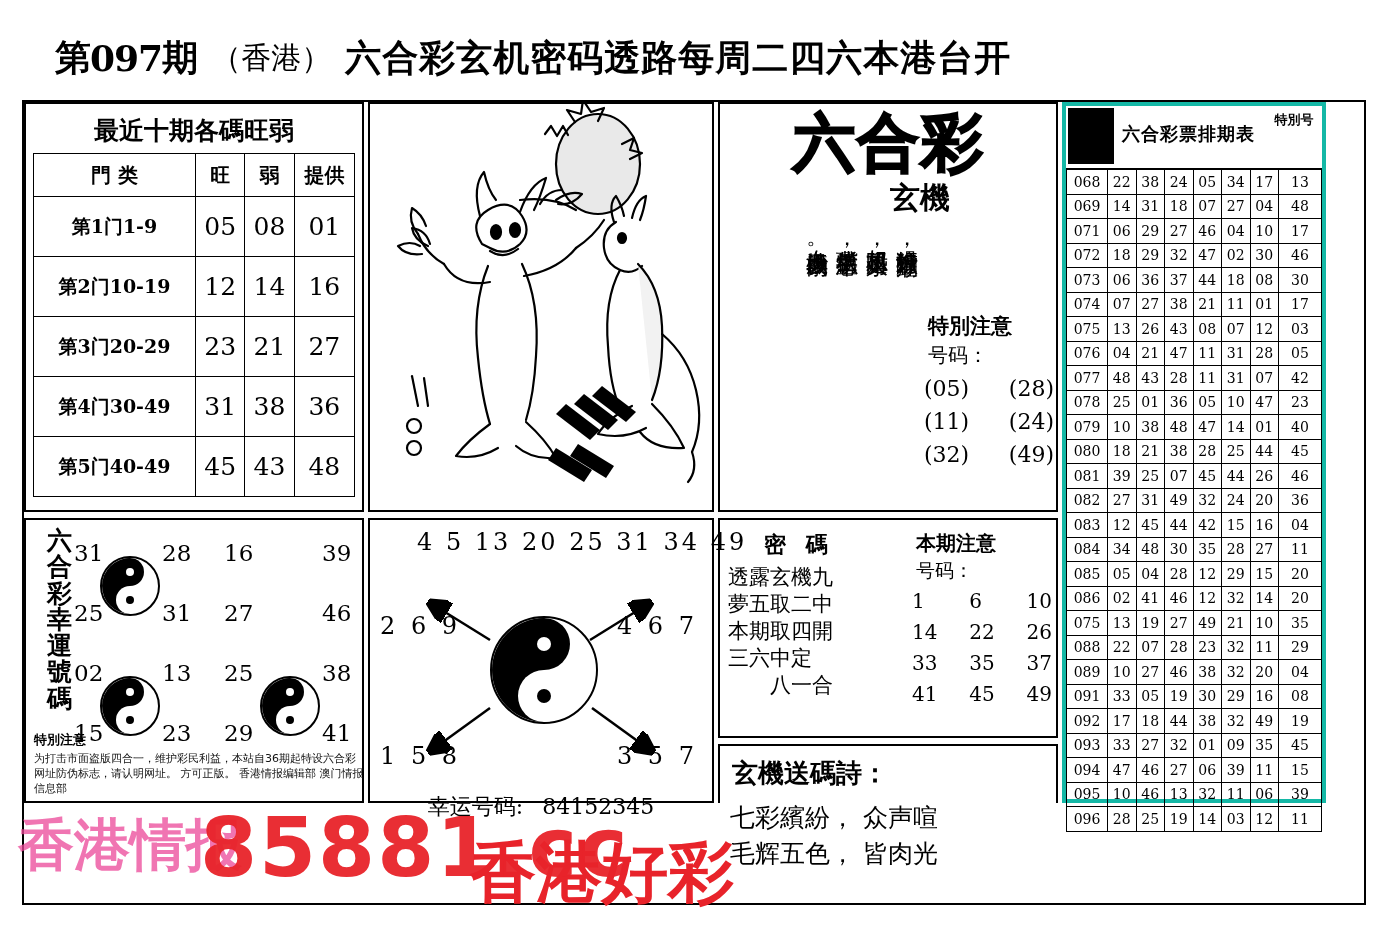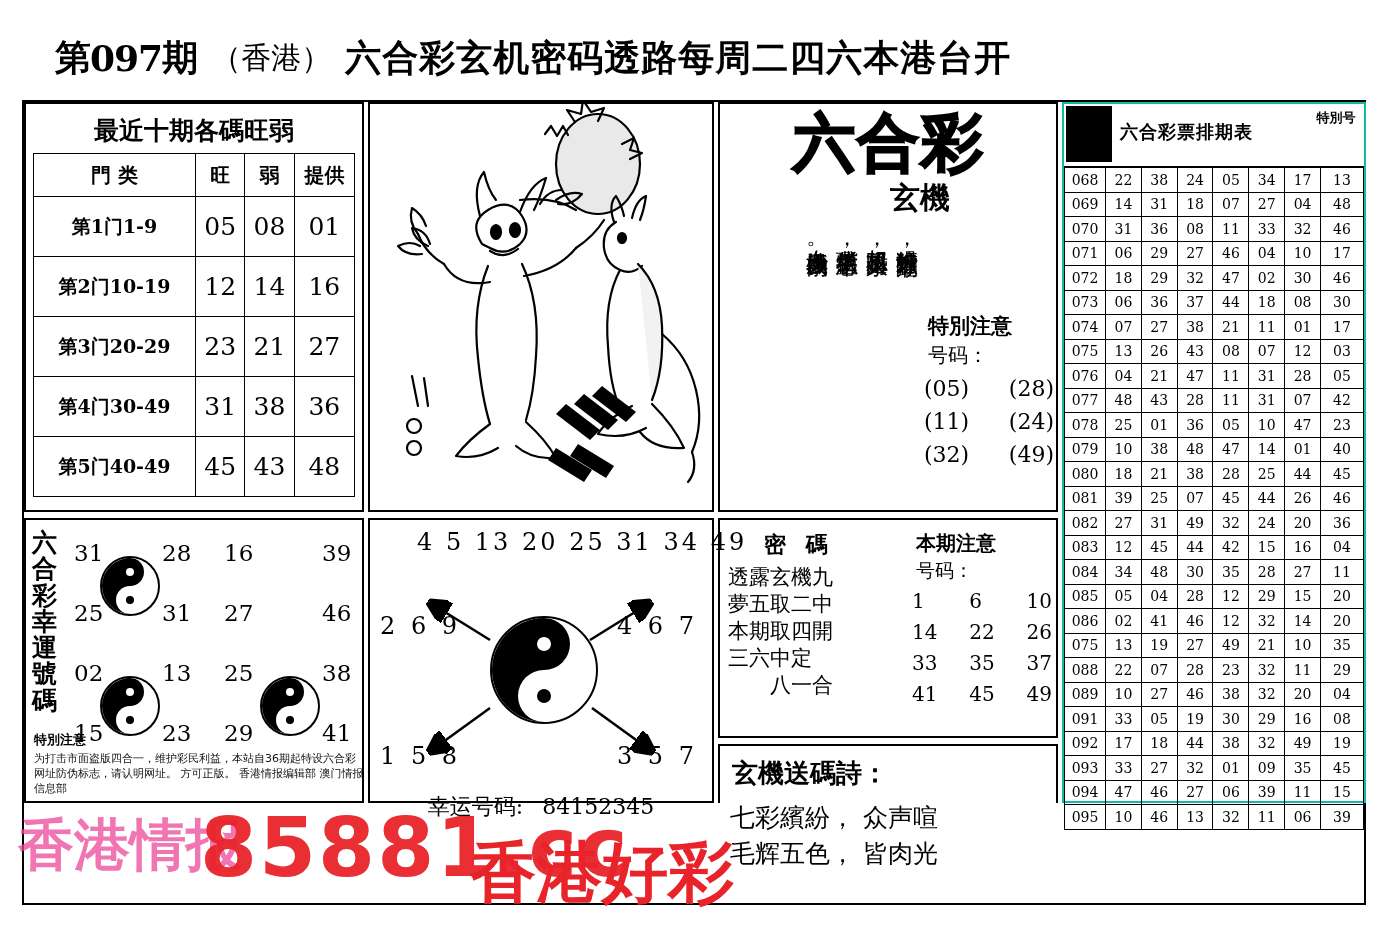--- a/index.html
+++ b/index.html
@@ -23,21 +23,21 @@
   .tl-title{text-align:center;font-size:25px;font-weight:bold;padding:10px 0 6px;font-family:"DejaVu Serif","Liberation Serif",serif;}
   .tl-table{width:96%;margin:0 auto;border-collapse:collapse;}
   .tl-table th,.tl-table td{border:1.5px solid #000;text-align:center;font-size:23px;height:57px;font-family:"DejaVu Serif","Liberation Serif",serif;}
   .tl-table th{font-size:20px;height:40px;font-weight:bold;}
   .tl-table td.lab{font-size:19px;font-weight:bold;letter-spacing:0px;margin-top:9px;}
   .tl-table td.val{font-size:25px;}
 
   
   #bl{left:24px;top:518px;width:340px;height:285px;}
   .bl-inner{position:relative;width:100%;height:100%;}
-  .bl-vert{position:absolute;left:6px;top:10px;width:40px;font-size:25px;font-weight:bold;line-height:1.05;text-align:left;font-family:Liberation Serif, serif;}
+  .bl-vert{position:absolute;left:6px;top:10px;width:40px;font-size:25px;font-weight:bold;line-height:1.05;text-align:right;font-family:Liberation Mono, monospace;}
   .luck-grid{position:absolute;left:48px;top:14px;width:288px;height:240px;}
   .luck-row{position:relative;height:60px;}
   .luck-n{position:absolute;font-size:23px;font-family:"DejaVu Serif","Liberation Serif",serif;}
   .yy{position:absolute;border-radius:50%;background:#fff;border:2px solid #000;overflow:hidden;}
   .yy .half{position:absolute;left:0;top:0;width:50%;height:100%;background:#000;}
   .yy .d1{position:absolute;width:50%;height:50%;border-radius:50%;left:25%;top:0;background:#000;}
   .yy .d2{position:absolute;width:50%;height:50%;border-radius:50%;left:25%;top:50%;background:#fff;}
   .yy .p1{position:absolute;width:14%;height:14%;border-radius:50%;left:43%;top:18%;background:#fff;}
   .yy .p2{position:absolute;width:14%;height:14%;border-radius:50%;left:43%;top:68%;background:#000;}
   .bl-note{position:absolute;left:8px;bottom:52px;font-size:13px;font-weight:bold;}
@@ -78,21 +78,21 @@
   .bq-nums{position:absolute;left:192px;top:66px;width:140px;font-size:20px;line-height:1.55;font-family:"DejaVu Serif","Liberation Serif",serif;}
   .bq-nums div{display:flex;justify-content:space-between;}
 
   #rm3{left:718px;top:744px;width:340px;height:59px;border-bottom:none;}
   .xj-title{position:absolute;left:12px;top:10px;font-size:26px;font-weight:bold;font-family:"DejaVu Serif","Liberation Serif",serif;}
 
   .poem2{position:absolute;left:730px;top:800px;width:320px;font-size:25px;line-height:1.45;font-family:"DejaVu Serif","Liberation Serif",serif;}
   .poem2 span{display:inline-block;}
 
   
-  #rt{left:1062px;top:102px;width:304px;height:701px;border:2px solid #14b8a6;}
+  #rt{left:1062px;top:102px;width:264px;height:701px;border:4px solid #14b8a6;}
   .rt-head{position:relative;height:62px;border-bottom:1.5px solid #000;}
   .rt-blot{position:absolute;left:2px;top:2px;width:46px;height:56px;background:#000;}
   .rt-title{position:absolute;left:56px;top:16px;font-size:18px;font-weight:bold;font-family:"DejaVu Serif","Liberation Serif",serif;letter-spacing:1px;}
   .rt-sp{position:absolute;right:6px;top:6px;width:44px;text-align:center;font-size:13px;line-height:1.25;font-weight:bold;font-family:"DejaVu Serif","Liberation Serif",serif;}
   .rt-table{width:100%;border-collapse:collapse;}
   .rt-table td{border:1px solid #000;text-align:center;font-size:14px;height:21.5px;font-family:"DejaVu Serif","Liberation Serif",serif;}
   .rt-table td.idx{width:38px;}
   .rt-table td.sp{width:40px;}
 
   
@@ -414,30 +414,20 @@
             <td class="idx">069</td>
             <td>14</td>
             <td>31</td>
             <td>18</td>
             <td>07</td>
             <td>27</td>
             <td>04</td>
             <td class="sp">48</td>
           </tr>
           <tr>
-            <td class="idx">070</td>
-            <td>31</td>
-            <td>36</td>
-            <td>08</td>
-            <td>11</td>
-            <td>33</td>
-            <td>32</td>
-            <td class="sp">46</td>
-          </tr>
-          <tr>
             <td class="idx">071</td>
             <td>06</td>
             <td>29</td>
             <td>27</td>
             <td>46</td>
             <td>04</td>
             <td>10</td>
             <td class="sp">17</td>
           </tr>
           <tr>
@@ -663,20 +653,30 @@
           <tr>
             <td class="idx">095</td>
             <td>10</td>
             <td>46</td>
             <td>13</td>
             <td>32</td>
             <td>11</td>
             <td>06</td>
             <td class="sp">39</td>
           </tr>
+          <tr>
+            <td class="idx">096</td>
+            <td>28</td>
+            <td>25</td>
+            <td>19</td>
+            <td>14</td>
+            <td>03</td>
+            <td>12</td>
+            <td class="sp">11</td>
+          </tr>
         </tbody>
     </table>
   </div>
 
   <div class="wm-gray">香港情报</div>
   <div class="wm-red2">香港好彩</div>
   <div class="wm-red">85881.cc</div>
 
 </div>
 

